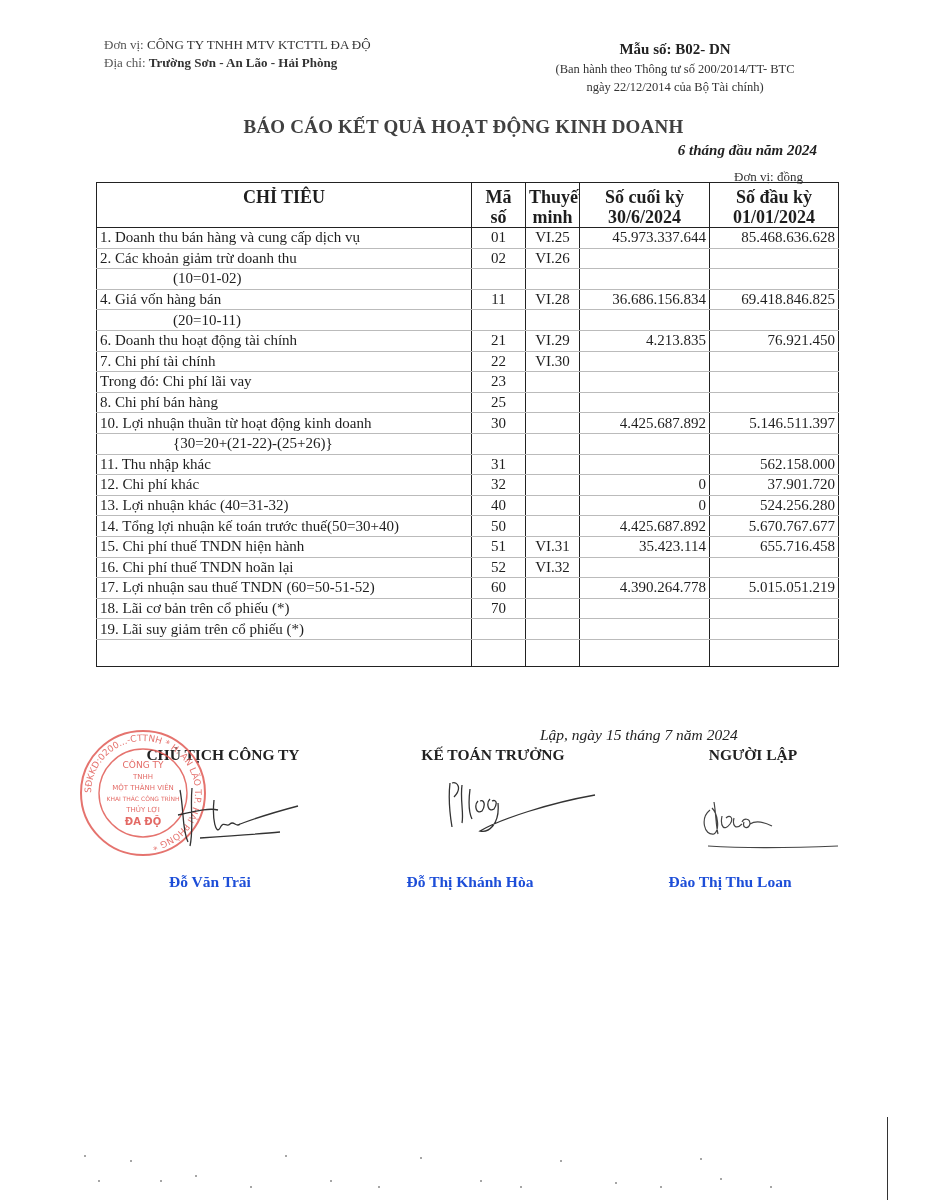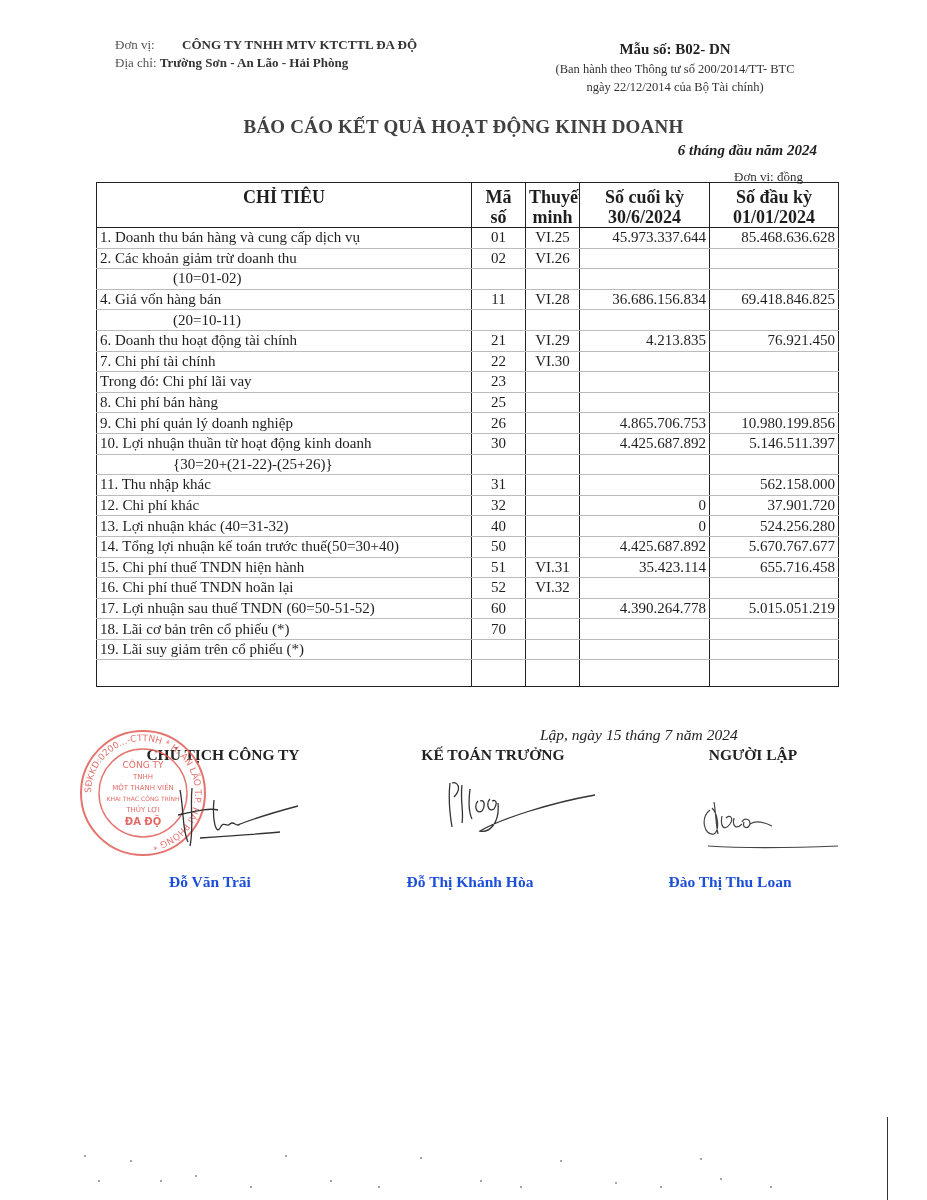--- a/index.html
+++ b/index.html
@@ -2,21 +2,21 @@
 <html><head>
 <meta charset="utf-8">
 <style>
   html, body { margin: 0; padding: 0; background: #ffffff; }
   body {
     width: 927px; height: 1200px; position: relative; overflow: hidden;
     font-family: "Liberation Serif", "DejaVu Serif", serif; color: #1e1e1e;
   }
   .abs { position: absolute; }
   .hdr-left { left: 104px; top: 36px; font-size: 13px; line-height: 18px; color: #333; }
-  .hdr-left .lbl { color: #555; margin-left: 11px; }
+  .hdr-left .lbl { color: #555; }
   .hdr-right { left: 540px; top: 38px; width: 270px; text-align: center; font-size: 12.5px; line-height: 18px; color: #333; }
   .hdr-right .form-no { font-weight: bold; font-size: 15px; line-height: 22px; color: #222; }
   .title { left: 0; width: 927px; top: 116px; text-align: center; font-weight: bold; font-size: 19px; color: #404040; letter-spacing: 0.2px; }
   .subtitle { left: 0; width: 817px; top: 142px; text-align: right; font-style: italic; font-weight: bold; font-size: 15px; color: #222; }
   .unit { left: 734px; top: 169px; font-size: 13px; color: #333; }
 
   table.report {
     position: absolute; left: 96px; top: 182px; width: 742px;
     border-collapse: collapse; font-size: 15px; table-layout: fixed;
   }
@@ -42,21 +42,21 @@
   .sign { position: absolute; }
   .scan-line { left: 887px; top: 1117px; width: 1px; height: 83px; background: #333; }
   .speck { position: absolute; width: 2px; height: 2px; background: #888; border-radius: 1px; }
 </style>
 </head>
 <body>
 
 <div class="abs hdr-left">
   <div>
     <span class="lbl">Đơn vị:</span>
-    <span style="font-weight:bold;margin-left:24px;">CÔNG TY TNHH MTV KTCTTL ĐA ĐỘ</span>
+    <span style="font-weight:normal;">CÔNG TY TNHH MTV KTCTTL ĐA ĐỘ</span>
   </div>
   <div>
     <span class="lbl">Địa chỉ:</span>
     <span style="font-weight:bold;">Trường Sơn - An Lão - Hải Phòng</span>
   </div>
 </div>
 
 <div class="abs hdr-right">
   <div class="form-no">Mẫu số: B02- DN</div>
   <div>(Ban hành theo Thông tư số 200/2014/TT- BTC</div>
@@ -140,27 +140,20 @@
         <td class="c-note"></td>
         <td class="c-cur"></td>
         <td class="c-beg"></td>
       </tr>
       <tr>
         <td>8. Chi phí bán hàng</td>
         <td class="c-code">25</td>
         <td class="c-note"></td>
         <td class="c-cur"></td>
         <td class="c-beg"></td>
-      </tr>
-      <tr>
-        <td>9. Chi phí quản lý doanh nghiệp</td>
-        <td class="c-code">26</td>
-        <td class="c-note"></td>
-        <td class="c-cur">4.865.706.753</td>
-        <td class="c-beg">10.980.199.856</td>
       </tr>
       <tr>
         <td>10. Lợi nhuận thuần từ hoạt động kinh doanh</td>
         <td class="c-code">30</td>
         <td class="c-note"></td>
         <td class="c-cur">4.425.687.892</td>
         <td class="c-beg">5.146.511.397</td>
       </tr>
       <tr>
         <td class="indent">{30=20+(21-22)-(25+26)}</td>

